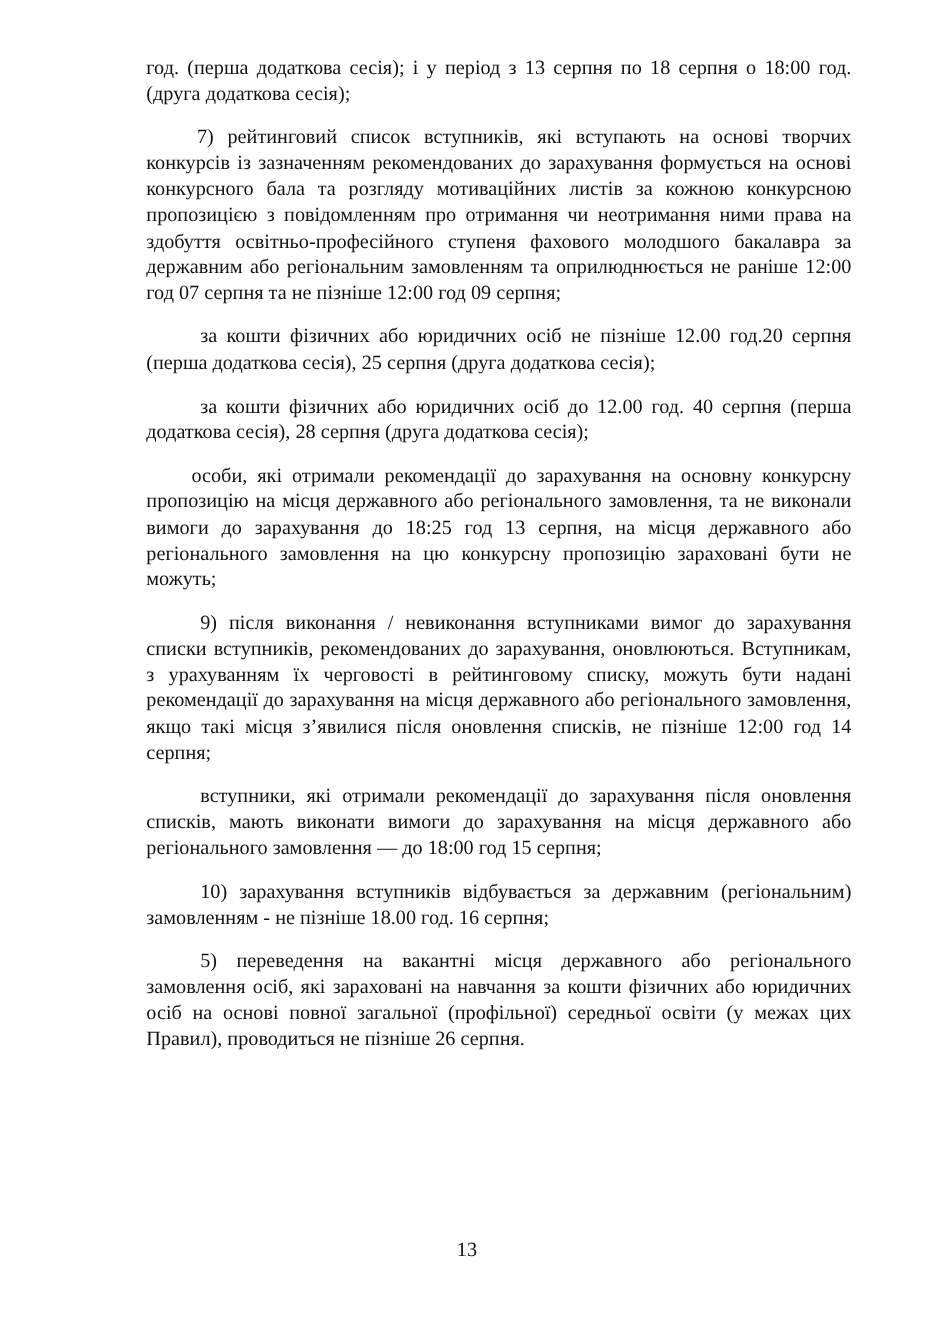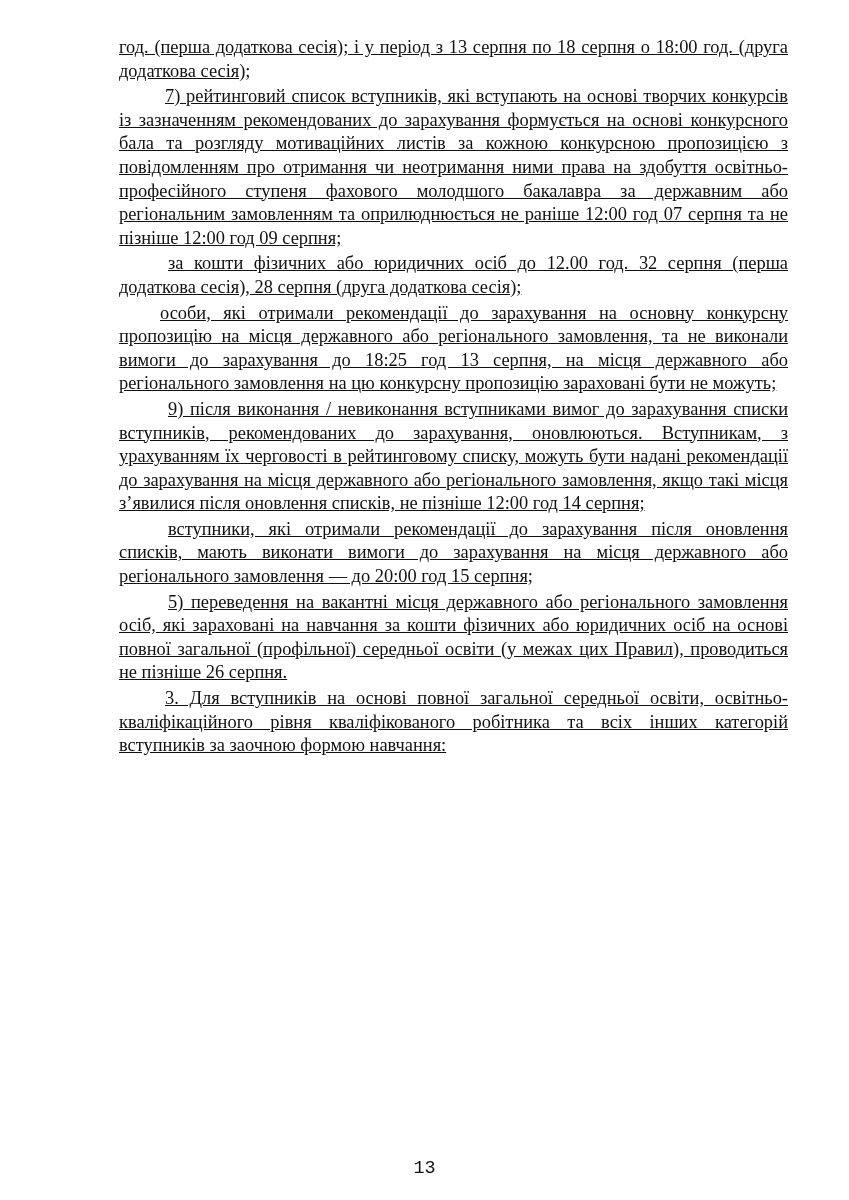--- a/index.html
+++ b/index.html
@@ -18,46 +18,45 @@
     left: 117px;
     top: 34px;
     width: 673px;
     font-family: "Liberation Serif", serif;
     font-size: 18.4px;
     line-height: 23.6px;
     color: #111111;
     text-align: justify;
   }
   .page p {
-    margin: 2px;
-    text-decoration: underline;
+    margin: 16px;
   }
   .indent { text-indent: 49px; }
   .indent-l { text-indent: 46px; }
   .indent-s { text-indent: 41px; }
   .noindent { text-indent: 0; }
   .page-number {
     position: absolute;
     left: 0;
     width: 849px;
     top: 1126px;
     text-align: center;
-    font-family: Liberation Mono, monospace;
+    font-family: Liberation Serif, serif;
     font-size: 18.4px;
     color: #111111;
-    margin-top: 32px;
   }
 </style>
 </head>
 <body>
 
 <div class="page">
   <p class="noindent">год. (перша додаткова сесія);  і у період з 13 серпня по 18 серпня о 18:00 год. (друга додаткова сесія);</p>
   <p class="indent-l">7) рейтинговий список вступників, які вступають на основі творчих конкурсів із зазначенням рекомендованих до зарахування формується на основі конкурсного бала та розгляду мотиваційних листів за кожною конкурсною пропозицією з повідомленням про отримання чи неотримання ними права на здобуття освітньо-професійного ступеня фахового молодшого бакалавра за державним або регіональним замовленням та оприлюднюється не раніше 12:00 год 07 серпня та не пізніше 12:00 год 09 серпня;</p>
-  <p class="indent">за кошти фізичних або юридичних осіб до 12.00 год. 32 серпня (перша додаткова сесія), 28 серпня (друга додаткова сесія);</p>
+  <p class="indent">за кошти фізичних або юридичних осіб не пізніше 12.00 год.20 серпня (перша додаткова сесія), 25 серпня (друга додаткова сесія);</p>
+  <p class="indent">за кошти фізичних або юридичних осіб до 12.00 год. 40 серпня (перша додаткова сесія), 28 серпня (друга додаткова сесія);</p>
   <p class="indent-s">особи, які отримали рекомендації до зарахування на основну конкурсну пропозицію на місця державного або регіонального замовлення, та не виконали вимоги до зарахування до 18:25 год 13 серпня, на місця державного або регіонального замовлення на цю конкурсну пропозицію зараховані бути не можуть;</p>
   <p class="indent">9) після виконання / невиконання вступниками вимог до зарахування списки вступників, рекомендованих до зарахування, оновлюються. Вступникам, з урахуванням їх черговості в рейтинговому списку, можуть бути надані рекомендації до зарахування на місця державного або регіонального замовлення, якщо такі місця з’явилися після оновлення списків, не пізніше 12:00 год 14 серпня;</p>
-  <p class="indent">вступники, які отримали рекомендації до зарахування після оновлення списків, мають виконати вимоги до зарахування на місця державного або регіонального замовлення — до 20:00 год 15 серпня;</p>
+  <p class="indent">вступники, які отримали рекомендації до зарахування після оновлення списків, мають виконати вимоги до зарахування на місця державного або регіонального замовлення — до 18:00 год 15 серпня;</p>
+  <p class="indent">10) зарахування вступників відбувається за державним (регіональним) замовленням - не пізніше 18.00 год. 16 серпня;</p>
   <p class="indent">5) переведення на вакантні місця державного або регіонального замовлення осіб, які зараховані на навчання за кошти фізичних або юридичних осіб на основі повної загальної (профільної) середньої освіти (у межах цих Правил), проводиться не пізніше 26 серпня.</p>
-  <p class="indent-l">3. Для вступників на основі повної загальної середньої освіти, освітньо-кваліфікаційного рівня кваліфікованого робітника та всіх інших категорій вступників за заочною формою навчання:</p>
 </div>
 
 <div class="page-number">13</div>
 
 </body></html>

